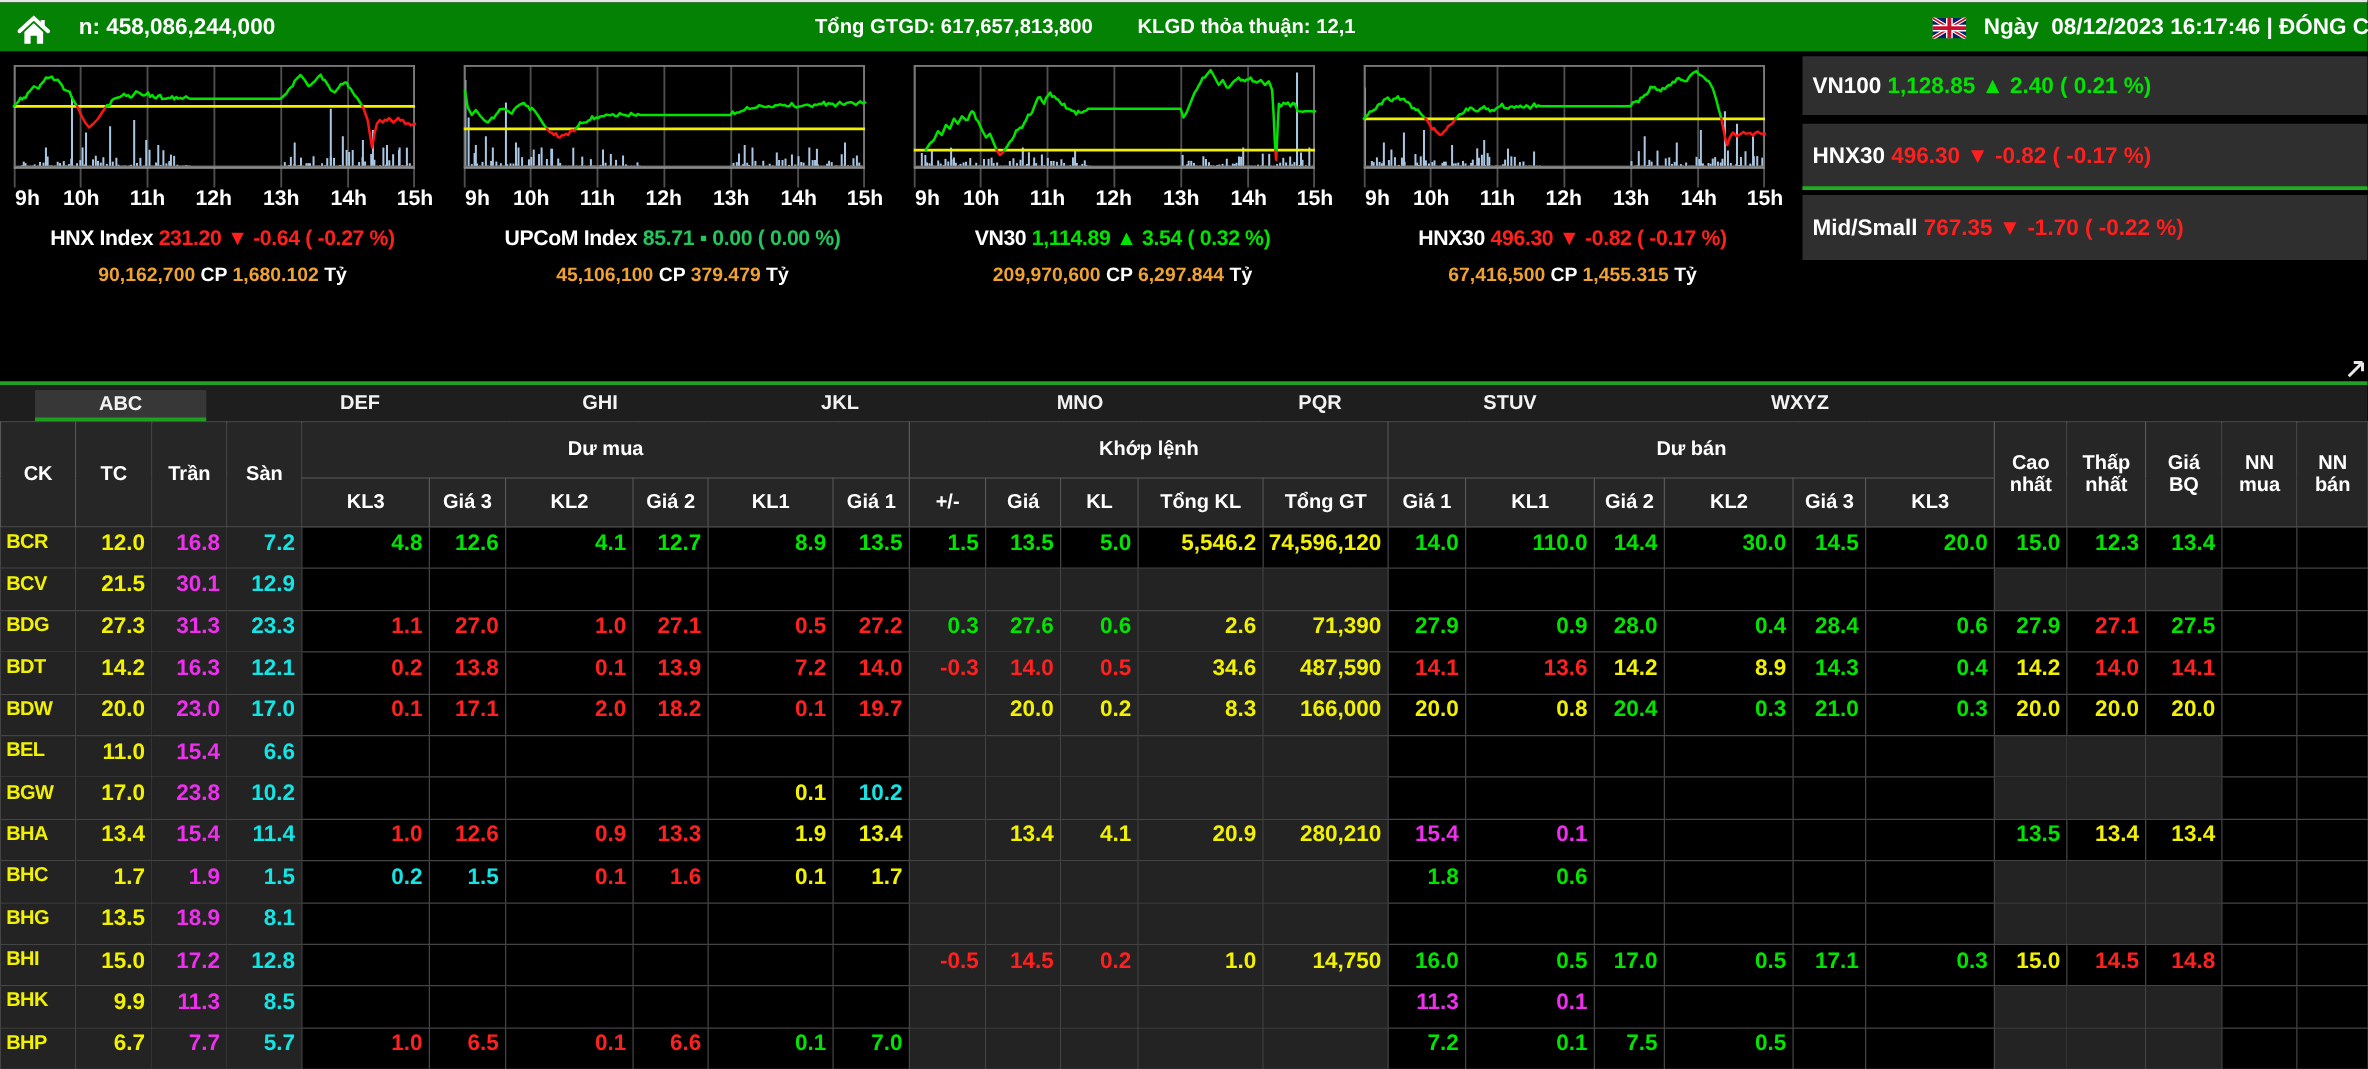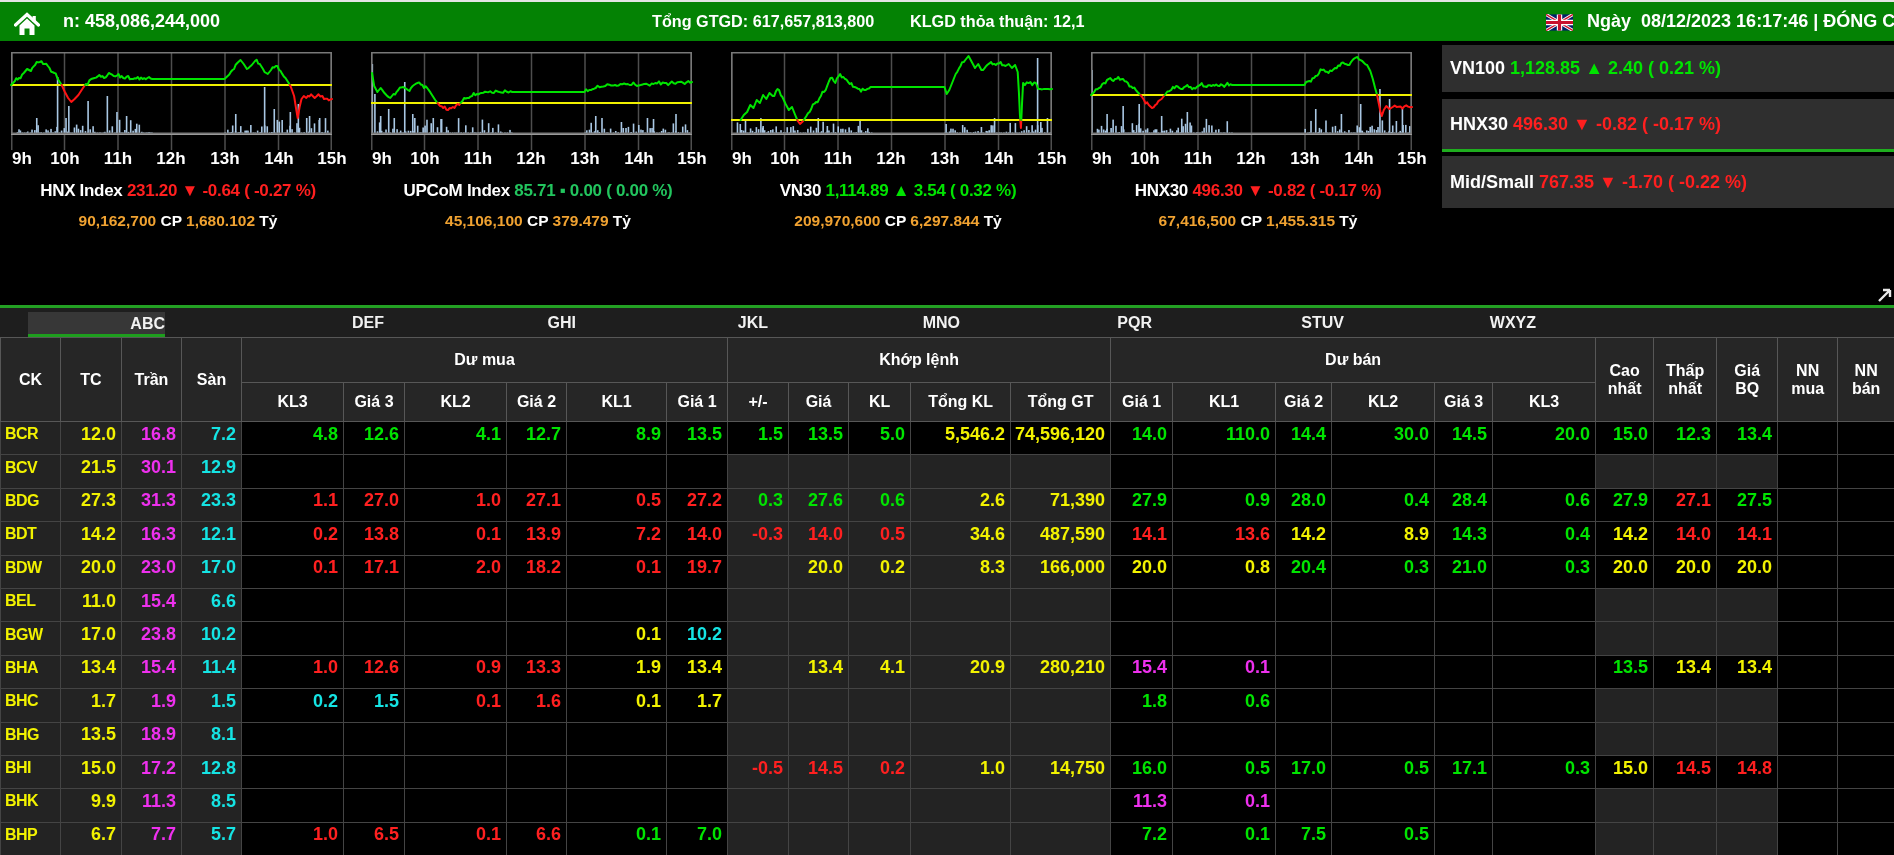--- a/index.html
+++ b/index.html
@@ -9,21 +9,21 @@
 #greenbar{position:absolute;left:0;top:2px;width:100%;height:39px;background:#048204}
 #greenbar span{position:absolute;top:0;line-height:39px;color:#fff;font-weight:bold;font-size:18px;white-space:nowrap}
 .ctitle{position:absolute;top:181px;width:362px;text-align:center;font-size:17px;letter-spacing:-0.3px;font-weight:bold;white-space:nowrap}
 .csub{position:absolute;top:212px;width:362px;text-align:center;font-size:15.5px;font-weight:bold;white-space:nowrap}
 .ibox{position:absolute;left:1442px;width:452px;background:#2f2f2f;font-size:18px;font-weight:bold;padding-left:8px;white-space:nowrap}
 #tabbar{position:absolute;left:0;top:270px;width:100%;height:35px;background:#2b2b2b}
 .tab{position:absolute;top:0;height:35px;background:#363636;color:#fff;font-size:16px;font-weight:bold;text-align:center;line-height:36px;white-space:nowrap}
 .tab.act{background:#1c7f1c}
 #greenline{position:absolute;left:0;top:305px;width:100%;height:3px;background:#23a023}
 #alphabar{position:absolute;left:0;top:308px;width:100%;height:29px;background:#1e1e1e}
-.al{position:absolute;top:0;height:29px;line-height:29px;text-align:right;color:#f2f2f2;font-size:16px;font-weight:bold}
+.al{position:absolute;top:0;height:29px;line-height:29px;text-align:center;color:#f2f2f2;font-size:16px;font-weight:bold}
 .al.sel{top:4px;height:25px;line-height:23px;background:#373737;border-bottom:3px solid #1e9e1e}
 table{position:absolute;left:0;top:337px;width:1894px;border-collapse:collapse;table-layout:fixed;font-size:18px;font-weight:bold}
 td{border:1px solid #444;overflow:hidden;white-space:nowrap}
 .h1 td,.h2 td{border:1px solid #575757;background:#262626;color:#fff;font-size:16px;text-align:center;font-weight:bold}
 .h1{height:45px}.h2{height:39px}
 tbody td{text-align:right;padding-right:5px;padding-bottom:8px;height:33.4px}
 td.tk{background:#232323;color:#f2f200;text-align:left;padding-left:4px;font-size:16px;letter-spacing:-0.5px}
 td.lt{background:#232323}
 td.bk{background:#000}
 td.y{color:#f2f200}td.m{color:#ee30ee}td.c{color:#15e4e4}td.g{color:#00e400}td.r{color:#ff2020}
@@ -664,21 +664,21 @@
       <path d="M2 15 L13 4 M13 4 L6 4 M13 4 L13 11" stroke="#e8e8e8" stroke-width="2.4" fill="none"></path>
     </svg>
 <div id="greenline"></div>
 <div id="alphabar">
       <div class="al sel" style="left:28px;width:137px">ABC</div>
       <div class="al" style="left:192px;width:192px">DEF</div>
       <div class="al" style="left:384px;width:192px">GHI</div>
       <div class="al" style="left:576px;width:192px">JKL</div>
       <div class="al" style="left:768px;width:192px">MNO</div>
       <div class="al" style="left:960px;width:192px">PQR</div>
-      <div class="al" style="left:1152px;width:192px">STUV</div>
+      <div class="al" style="left:1112px;width:192px">STUV</div>
       <div class="al" style="left:1344px;width:192px">WXYZ</div>
     </div>
 <table>
 <colgroup>
         <col style="width:60px">
         <col style="width:61px">
         <col style="width:60px">
         <col style="width:60px">
         <col style="width:102px">
         <col style="width:61px">

